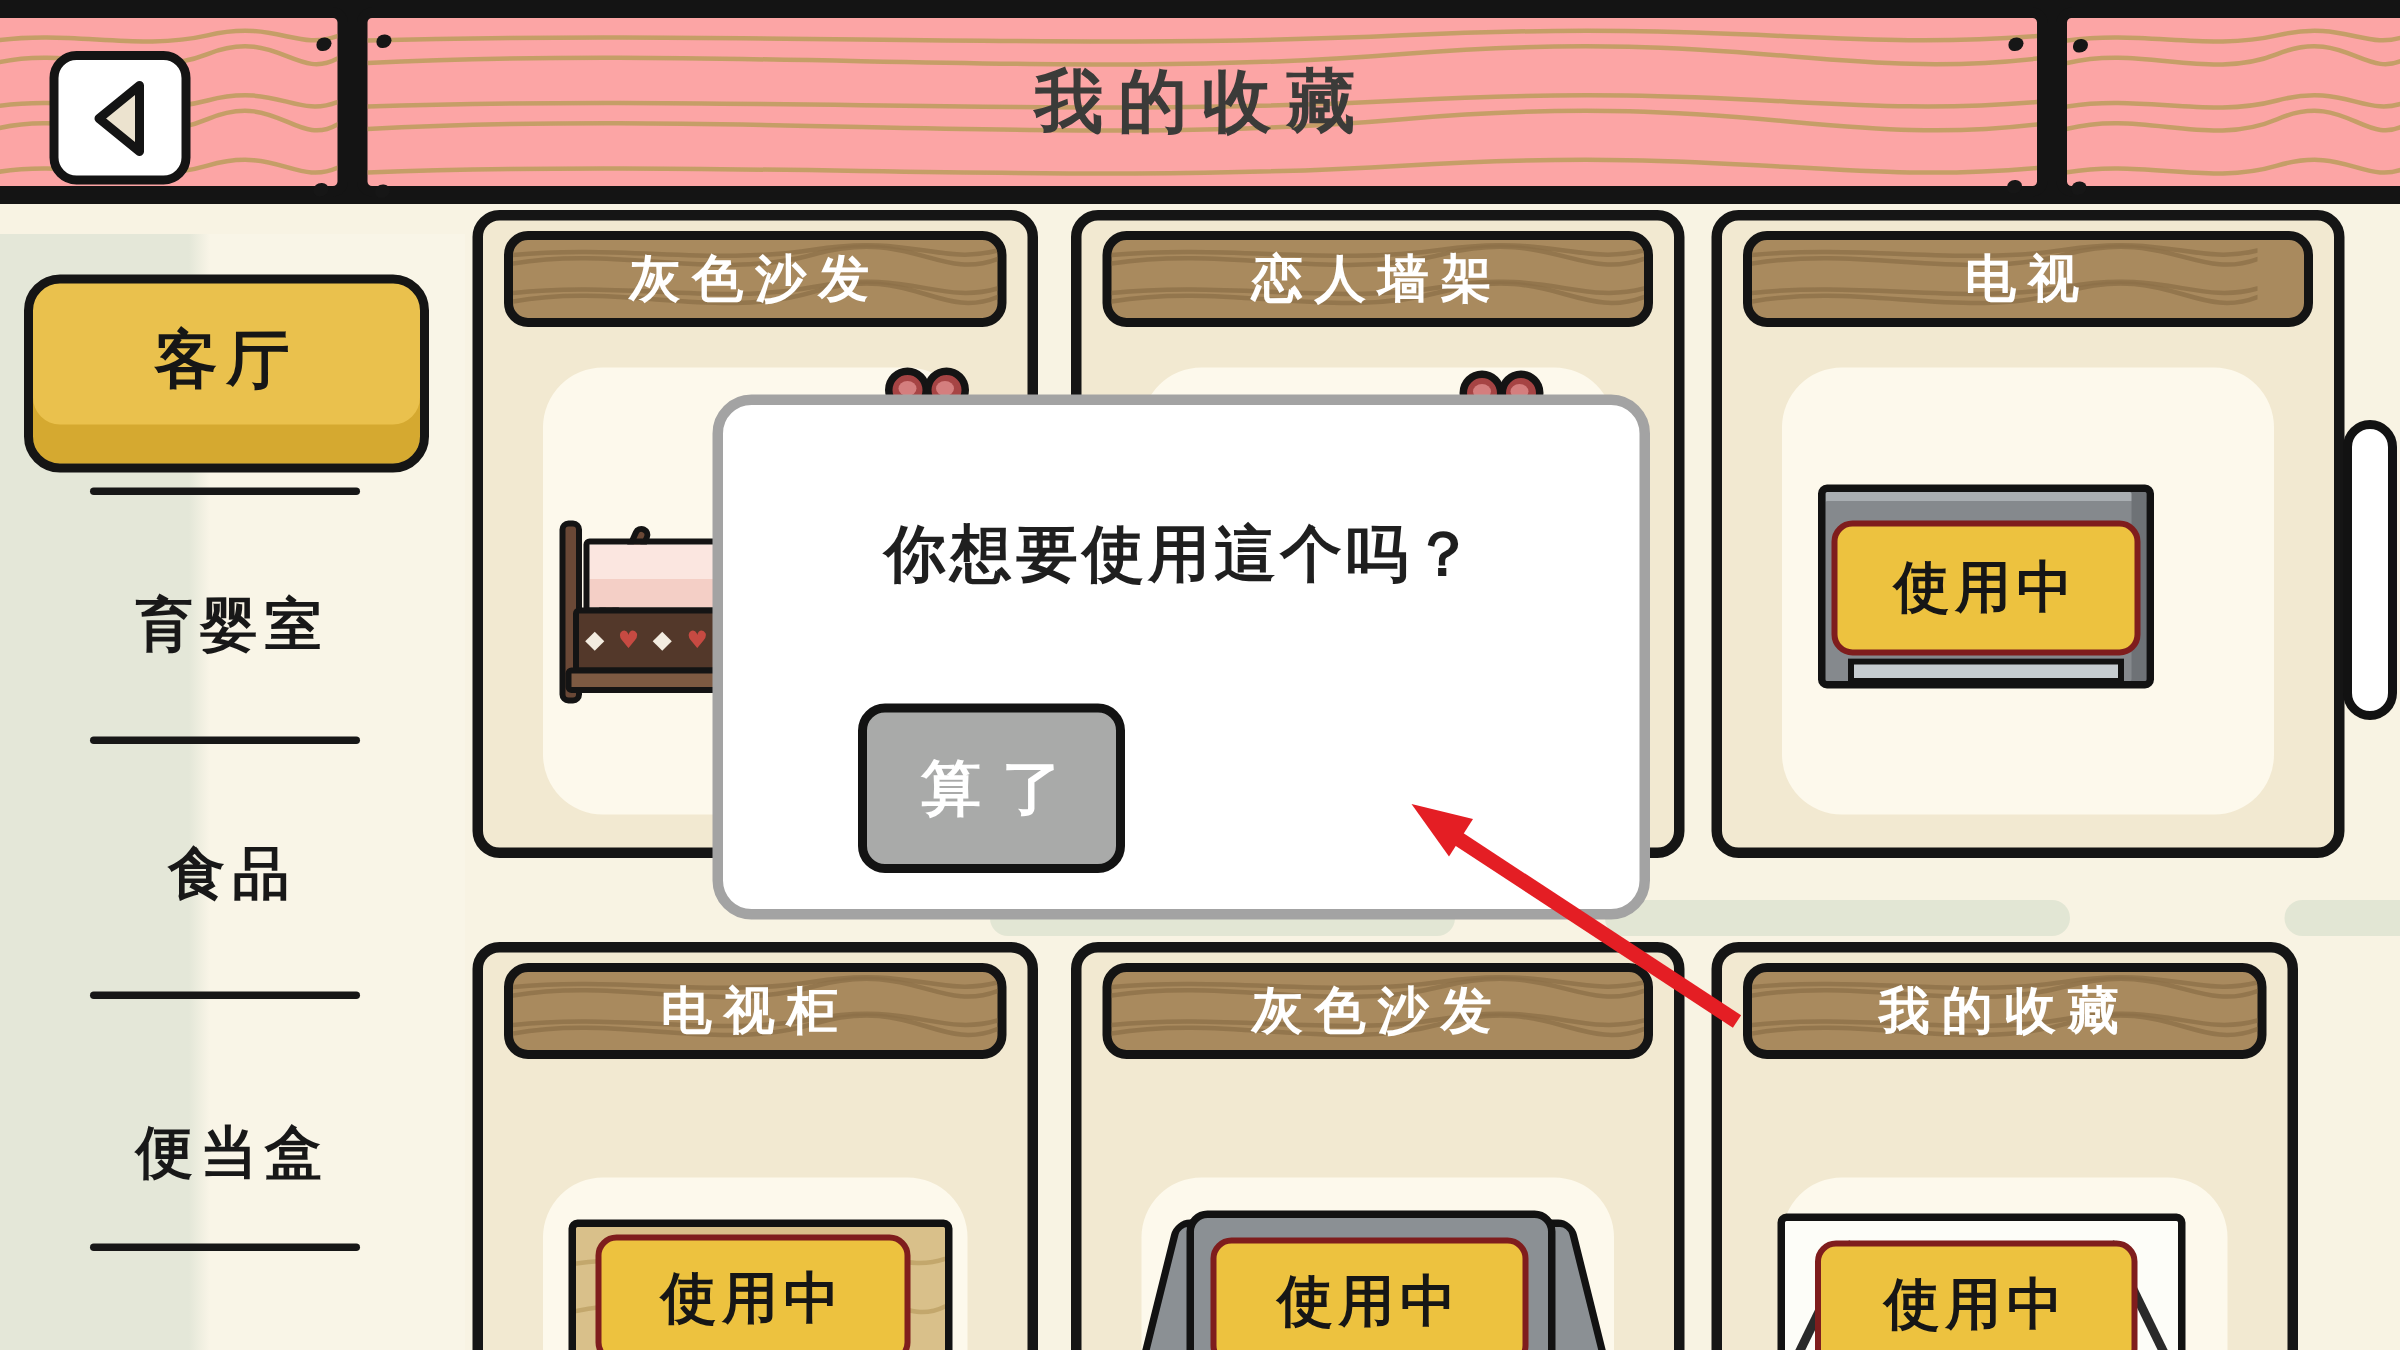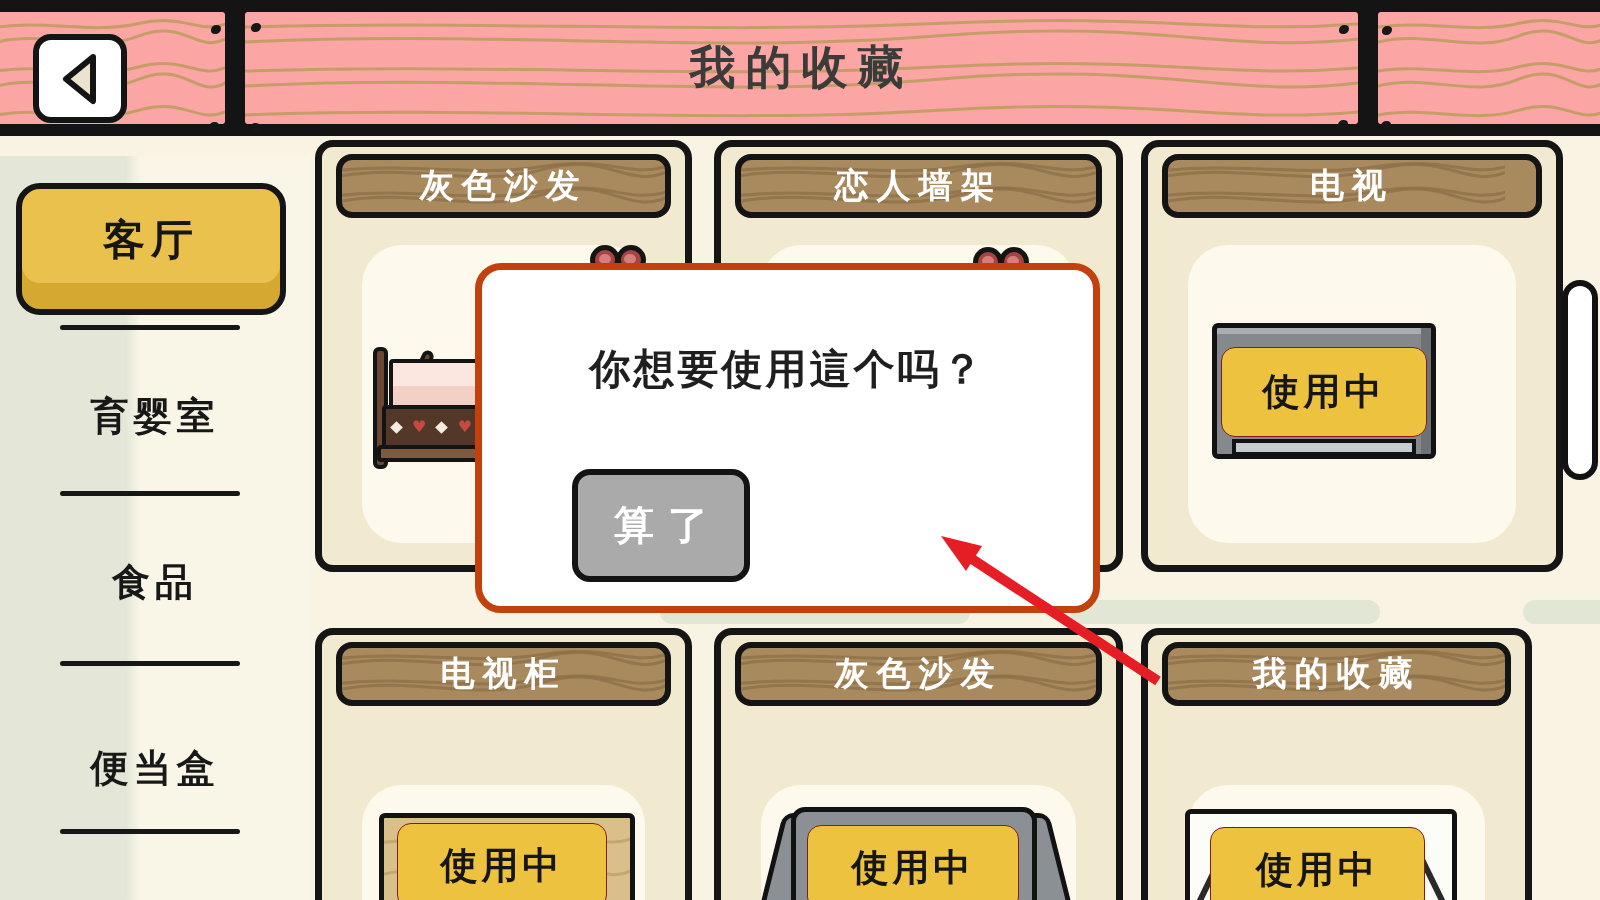--- a/index.html
+++ b/index.html
@@ -31,21 +31,21 @@
 
   
   .main{position:absolute;left:310px;top:136px;width:1290px;height:764px;}
   .row-shadow{position:absolute;height:24px;background:#e2e6d4;border-radius:14px;z-index:0;}
   .card{position:absolute;width:377px;height:432px;background:#f2e9d1;border:7px solid #151515;border-radius:18px;z-index:1;}
   .plaque{position:absolute;left:14px;right:14px;top:7px;height:64px;background:#a98a5e;border:6px solid #141414;
     border-radius:16px;overflow:hidden;display:flex;align-items:center;justify-content:center;}
   .plaque-label{position:relative;z-index:2;font-size:34px;font-weight:600;letter-spacing:8px;color:#ffffff;}
   .inner-a{position:absolute;left:40px;right:40px;top:98px;bottom:22px;background:#fdf9ec;border-radius:40px;}
   .card.row2 .inner-a{top:150px;bottom:-40px;}
-  .badge{position:absolute;background:#edc23f;border:1px solid #7f1d1d;border-radius:14px;
+  .badge{position:absolute;background:#edc23f;border:4px solid #7f1d1d;border-radius:14px;
     display:flex;align-items:center;justify-content:center;font-size:37px;font-weight:700;letter-spacing:4px;color:#161616;z-index:3;}
 
   
   .heart{position:absolute;width:58px;height:34px;z-index:2;}
   .heart .lobe{position:absolute;top:0;width:30px;height:30px;border-radius:50%;background:#a64444;border:5px solid #141414;}
   .heart .lobe.r{left:26px;}
   .heart .shine{position:absolute;top:9px;width:12px;height:10px;border-radius:50%;background:#d47e7e;z-index:2;}
   .heart .shine.r{left:34px;}
   .heart .shine.l{left:9px;}
 
@@ -76,21 +76,21 @@
   .graysofa .arm.r{right:-6px;transform:skewX(14deg);}
   .whitetable{position:absolute;left:37px;top:174px;width:272px;height:130px;background:#fdfdf8;border:5px solid #121212;border-radius:6px;z-index:2;}
   .whitetable .leg{position:absolute;top:8px;width:6px;height:120px;background:#2a2a2a;}
   .whitetable .leg.l{left:16px;transform:rotate(26deg);}
   .whitetable .leg.r{right:16px;transform:rotate(-26deg);}
 
   
   .scroll-thumb{position:absolute;left:1562px;top:280px;width:36px;height:200px;background:#ffffff;border:6px solid #121212;border-radius:20px;z-index:6;}
 
   
-  .dialog{position:absolute;left:475px;top:263px;width:625px;height:350px;background:#ffffff;border:7px solid #c2410c;border-radius:26px;z-index:20;}
+  .dialog{position:absolute;left:475px;top:263px;width:625px;height:350px;background:#ffffff;border:7px solid #a3a3a3;border-radius:26px;z-index:20;}
   .dialog-msg{position:absolute;left:0;top:72px;width:100%;text-align:center;font-size:41px;font-weight:600;letter-spacing:3px;color:#1f1f1f;}
   .dlg-btn{position:absolute;border:6px solid #131313;border-radius:18px;color:#ffffff;font-weight:600;
     display:flex;align-items:center;justify-content:center;cursor:pointer;padding:0;}
   .dlg-cancel{left:90px;top:199px;width:178px;height:113px;background:#a9aaa9;font-size:40px;letter-spacing:14px;text-indent:14px;}
   .dlg-confirm{left:346px;top:201px;width:180px;height:114px;background:#e0694a;font-size:40px;letter-spacing:6px;text-indent:6px;}
 
   
   .arrow-overlay{position:absolute;left:0;top:0;width:1600px;height:900px;z-index:30;pointer-events:none;}
 </style>
 </head>

